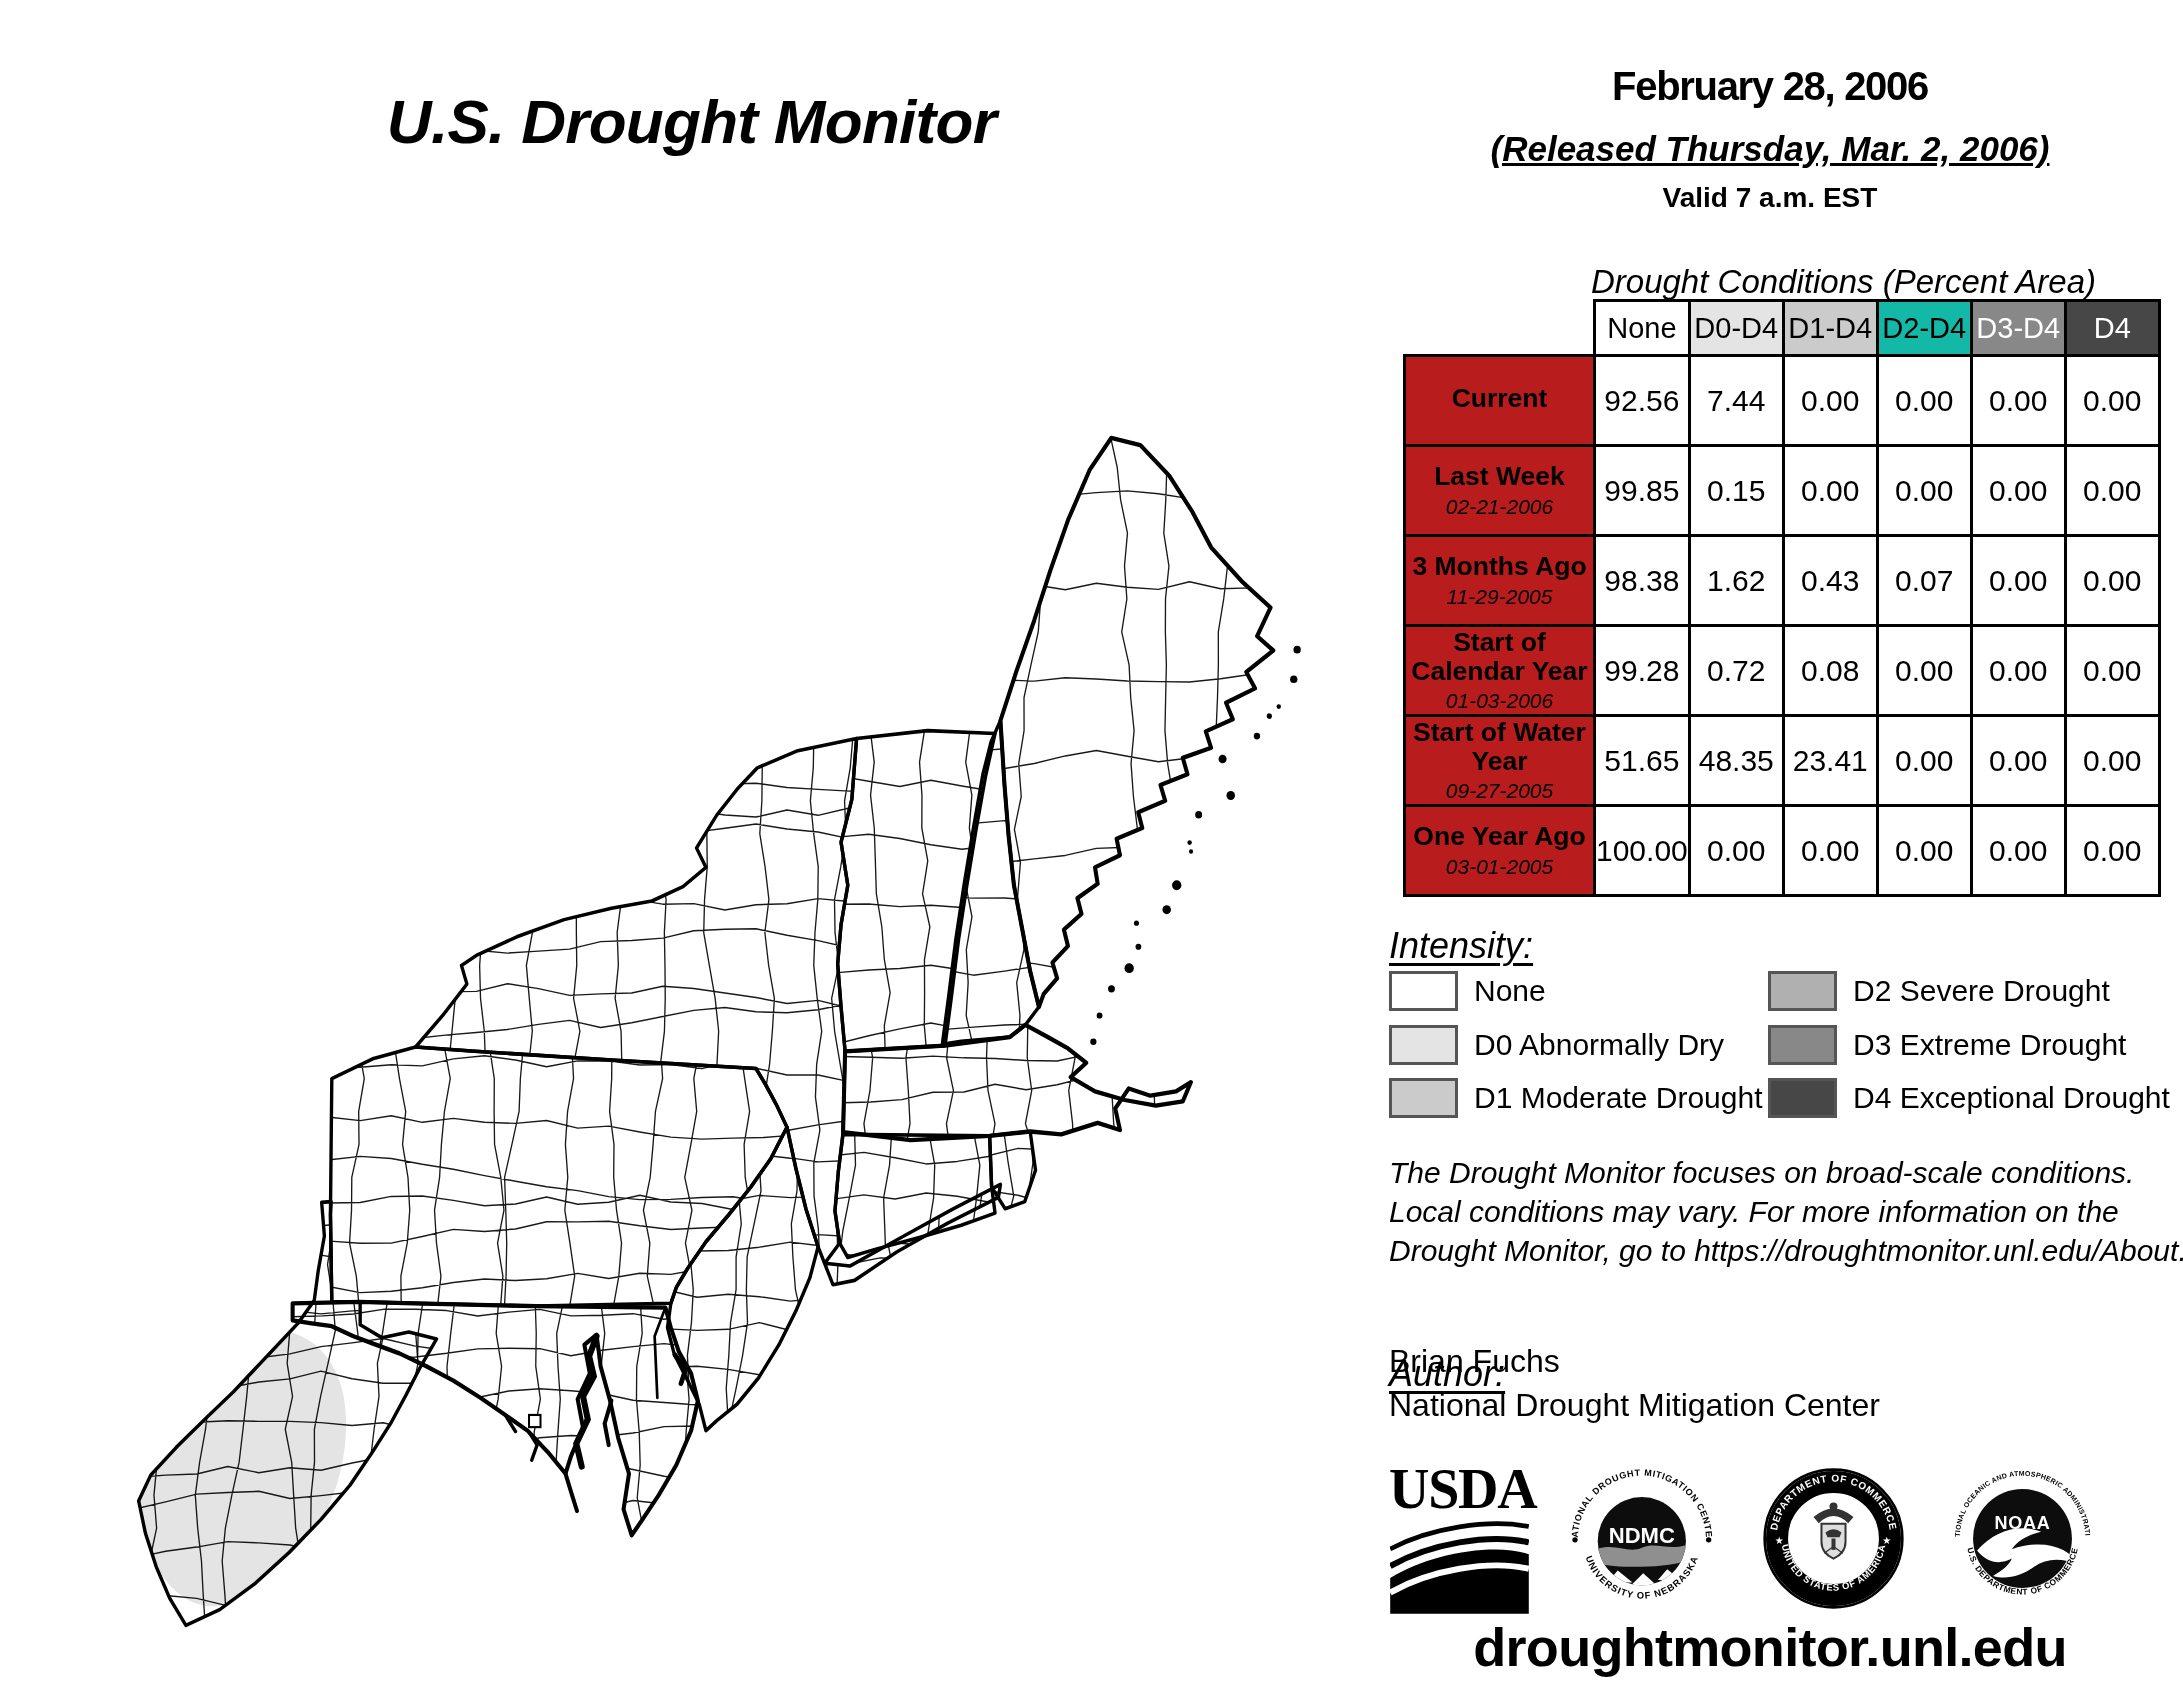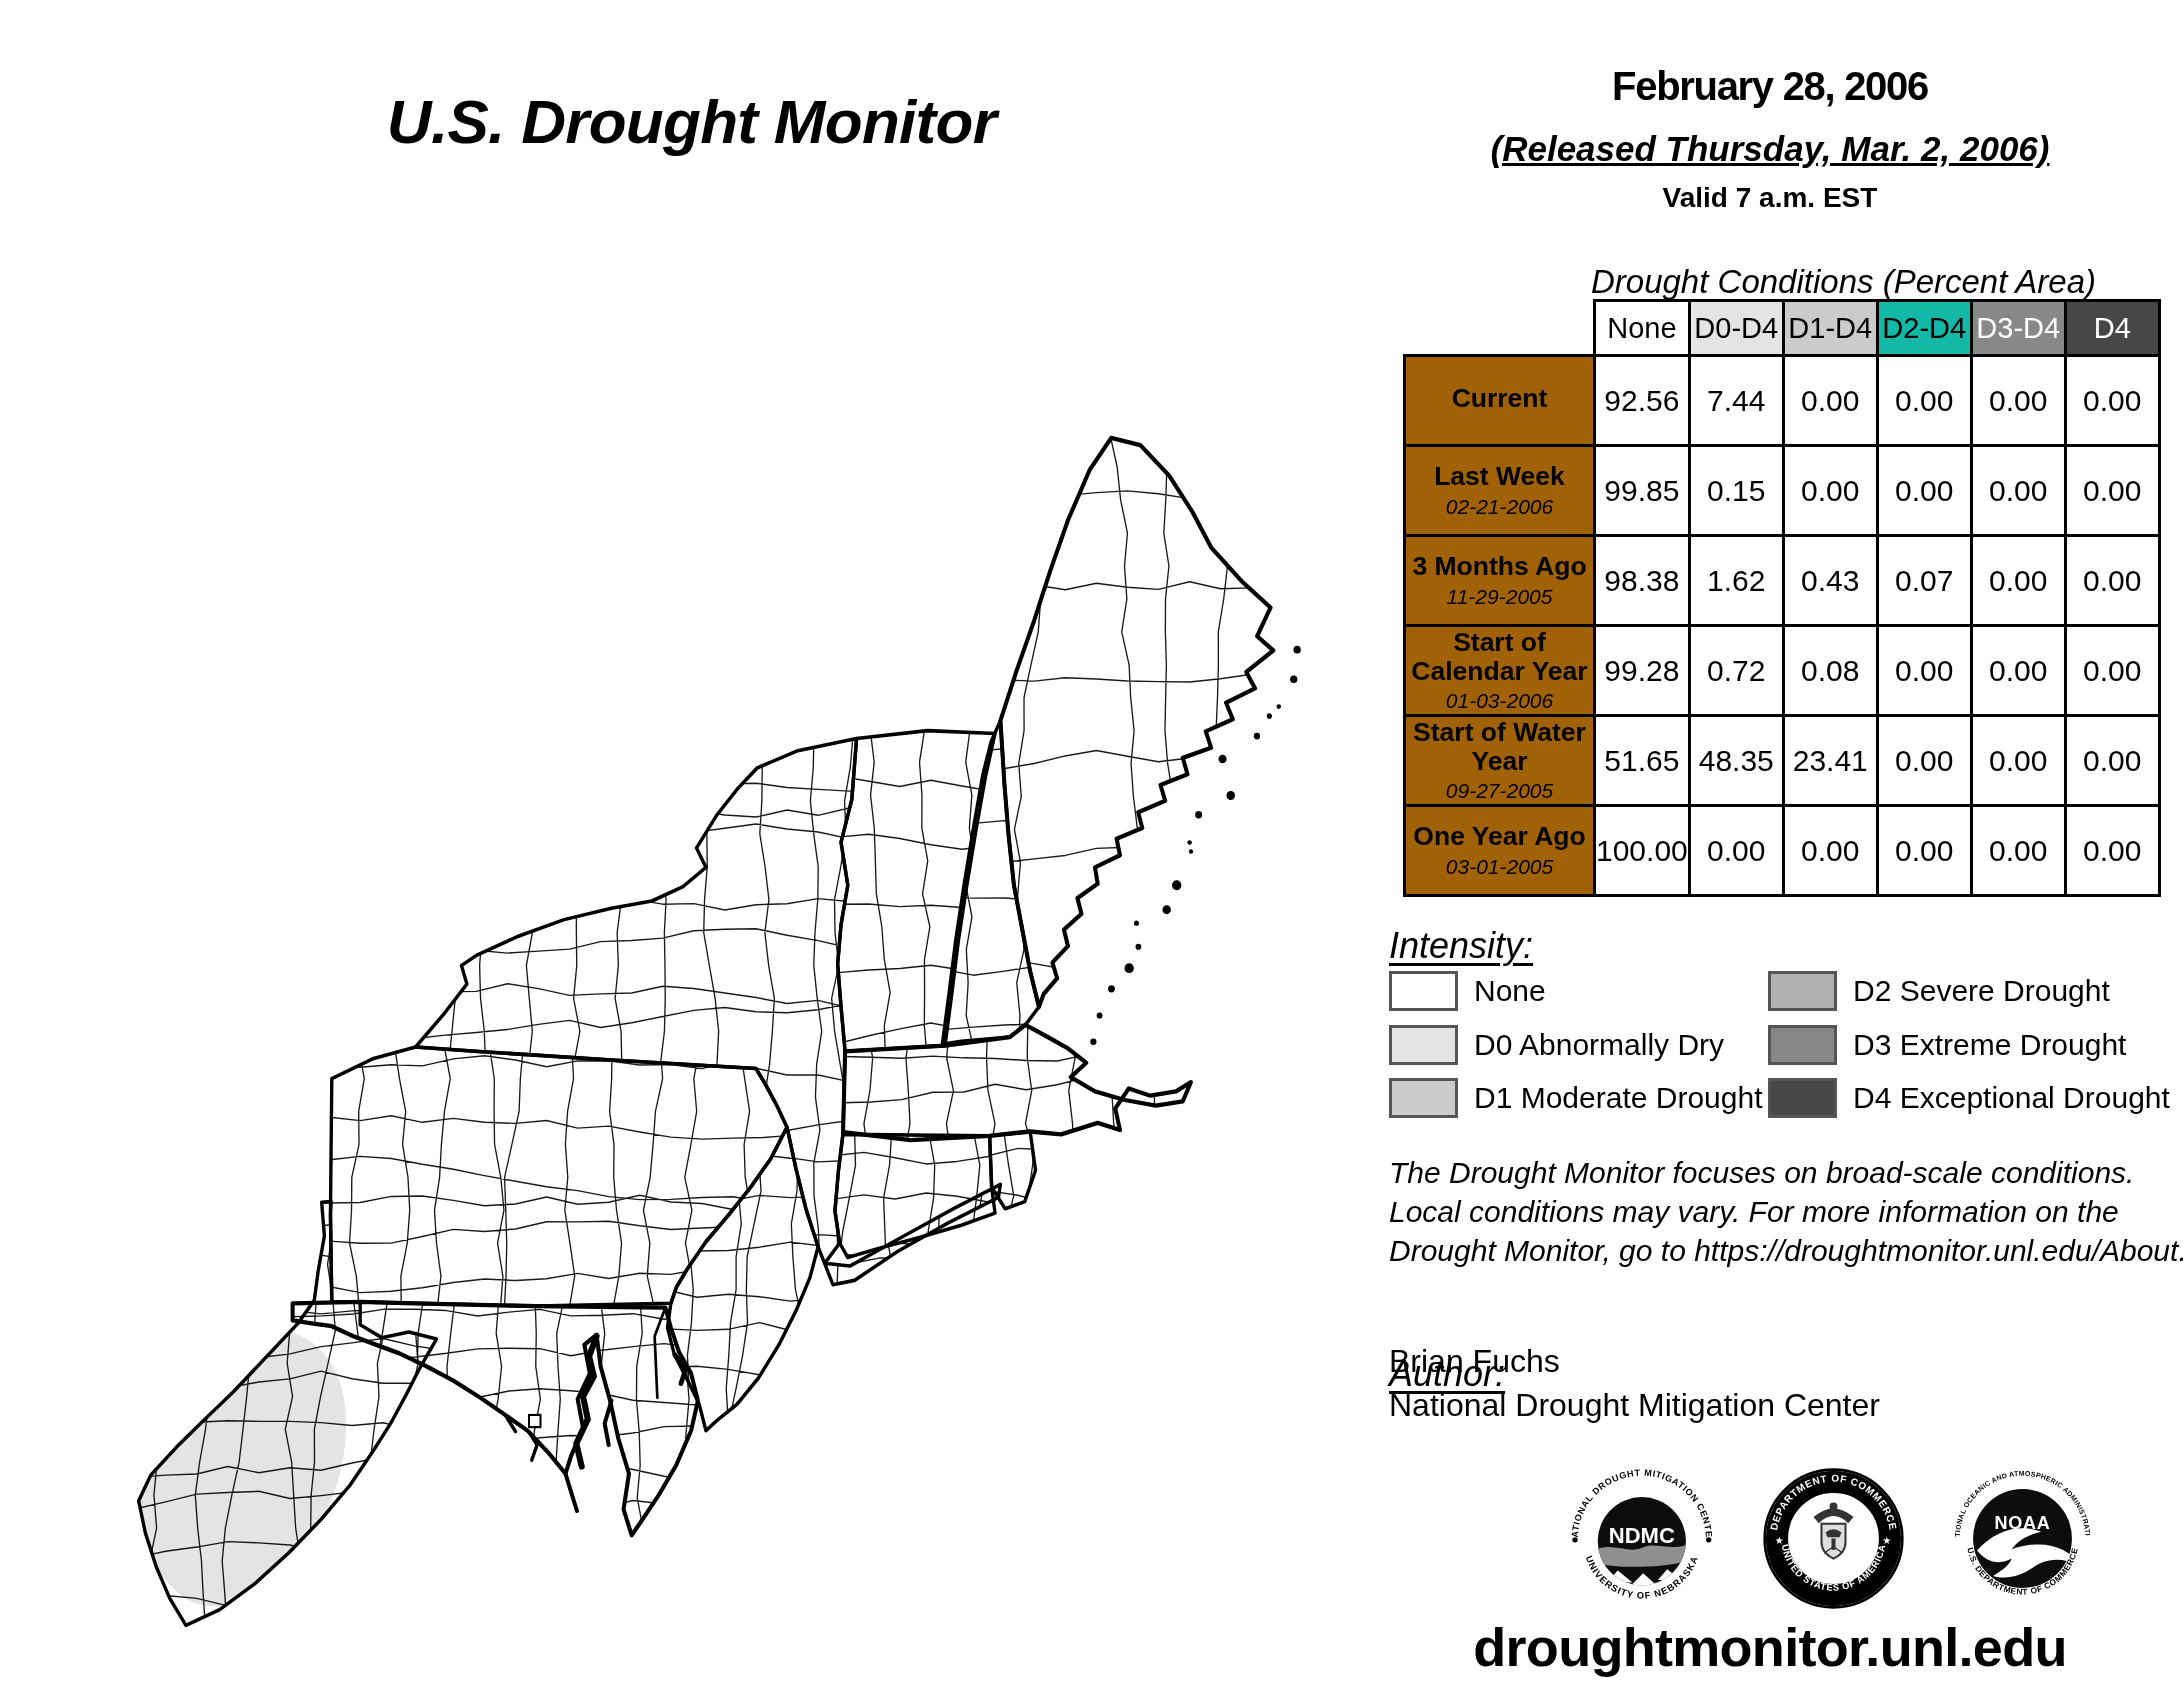--- a/index.html
+++ b/index.html
@@ -17,21 +17,21 @@
   .date-valid{font-size:28px;font-weight:bold;margin-top:13.2px;}
 
   
   .tbl-title{position:absolute;left:1493px;top:263px;width:701px;text-align:center;
              font-size:33px;font-style:italic;}
   table.dm{position:absolute;left:1403px;top:299px;border-collapse:collapse;}
   table.dm td,table.dm th{border:3.3px solid #000;padding:0;}
   table.dm .corner{border:none;background:#fff;}
   table.dm th.coltop{width:91px;height:52px;font-weight:normal;font-size:29px;text-align:center;}
   table.dm td.val{width:91px;height:87px;font-size:30px;text-align:center;}
-  table.dm th.rowlab{width:187px;height:87px;text-align:center;vertical-align:middle;background:#a16207;}
+  table.dm th.rowlab{width:187px;height:87px;text-align:center;vertical-align:middle;background:#b91c1c;}
   .lab{font-size:26.5px;font-weight:bold;line-height:1.08;}
   .sub{font-size:21px;font-style:italic;font-weight:normal;margin-top:4px;}
 
   
   .intensity-title{position:absolute;left:1389px;top:925px;font-size:36px;font-style:italic;
                    text-decoration:underline;text-decoration-thickness:2.6px;text-underline-offset:5.3px;}
   .leg-item{position:absolute;height:41px;}
   .leg-swatch{position:absolute;left:0;top:0;width:69px;height:40px;border:3.3px solid #555;box-sizing:border-box;background:#fff;}
   .leg-label{position:absolute;left:85px;top:2.6px;font-size:30px;white-space:nowrap;}
 
@@ -362,20 +362,29 @@
   <div class="disclaimer">
     <div>The Drought Monitor focuses on broad-scale conditions.</div>
     <div>Local conditions may vary. For more information on the</div>
     <div>Drought Monitor, go to https://droughtmonitor.unl.edu/About.aspx</div>
   </div>
 
   <div class="author-title">Author:</div>
   <div class="author-name">Brian Fuchs</div>
   <div class="author-org">National Drought Mitigation Center</div>
 
+  <div class="usda">
+    <div class="usda-text">USDA</div>
+    <svg viewBox="0 0 210 150" width="139" height="99">
+      <path d="M0,148 L210,148 L210,58 C160,40 60,56 0,94 Z" fill="#000"></path>
+      <path d="M0,116 C60,82 150,66 210,80" stroke="#fff" stroke-width="9" fill="none"></path>
+      <path d="M0,76 C60,42 150,26 210,40" stroke="#000" stroke-width="9" fill="none"></path>
+      <path d="M0,50 C60,18 150,4 210,16" stroke="#000" stroke-width="7" fill="none"></path>
+    </svg>
+  </div>
 
   <div class="logo" id="logo-ndmc">
     <svg viewBox="0 0 220 220">
       <defs>
         <path id="ndmcTop" d="M16,112 A96,96 0 0 1 208,112" fill="none"></path>
         <path id="ndmcBot" d="M24,112 A88,88 0 0 0 200,112" fill="none"></path>
         <clipPath id="ndmcDisc">
             <circle cx="112" cy="114" r="66"></circle>
           </clipPath>
       </defs>

